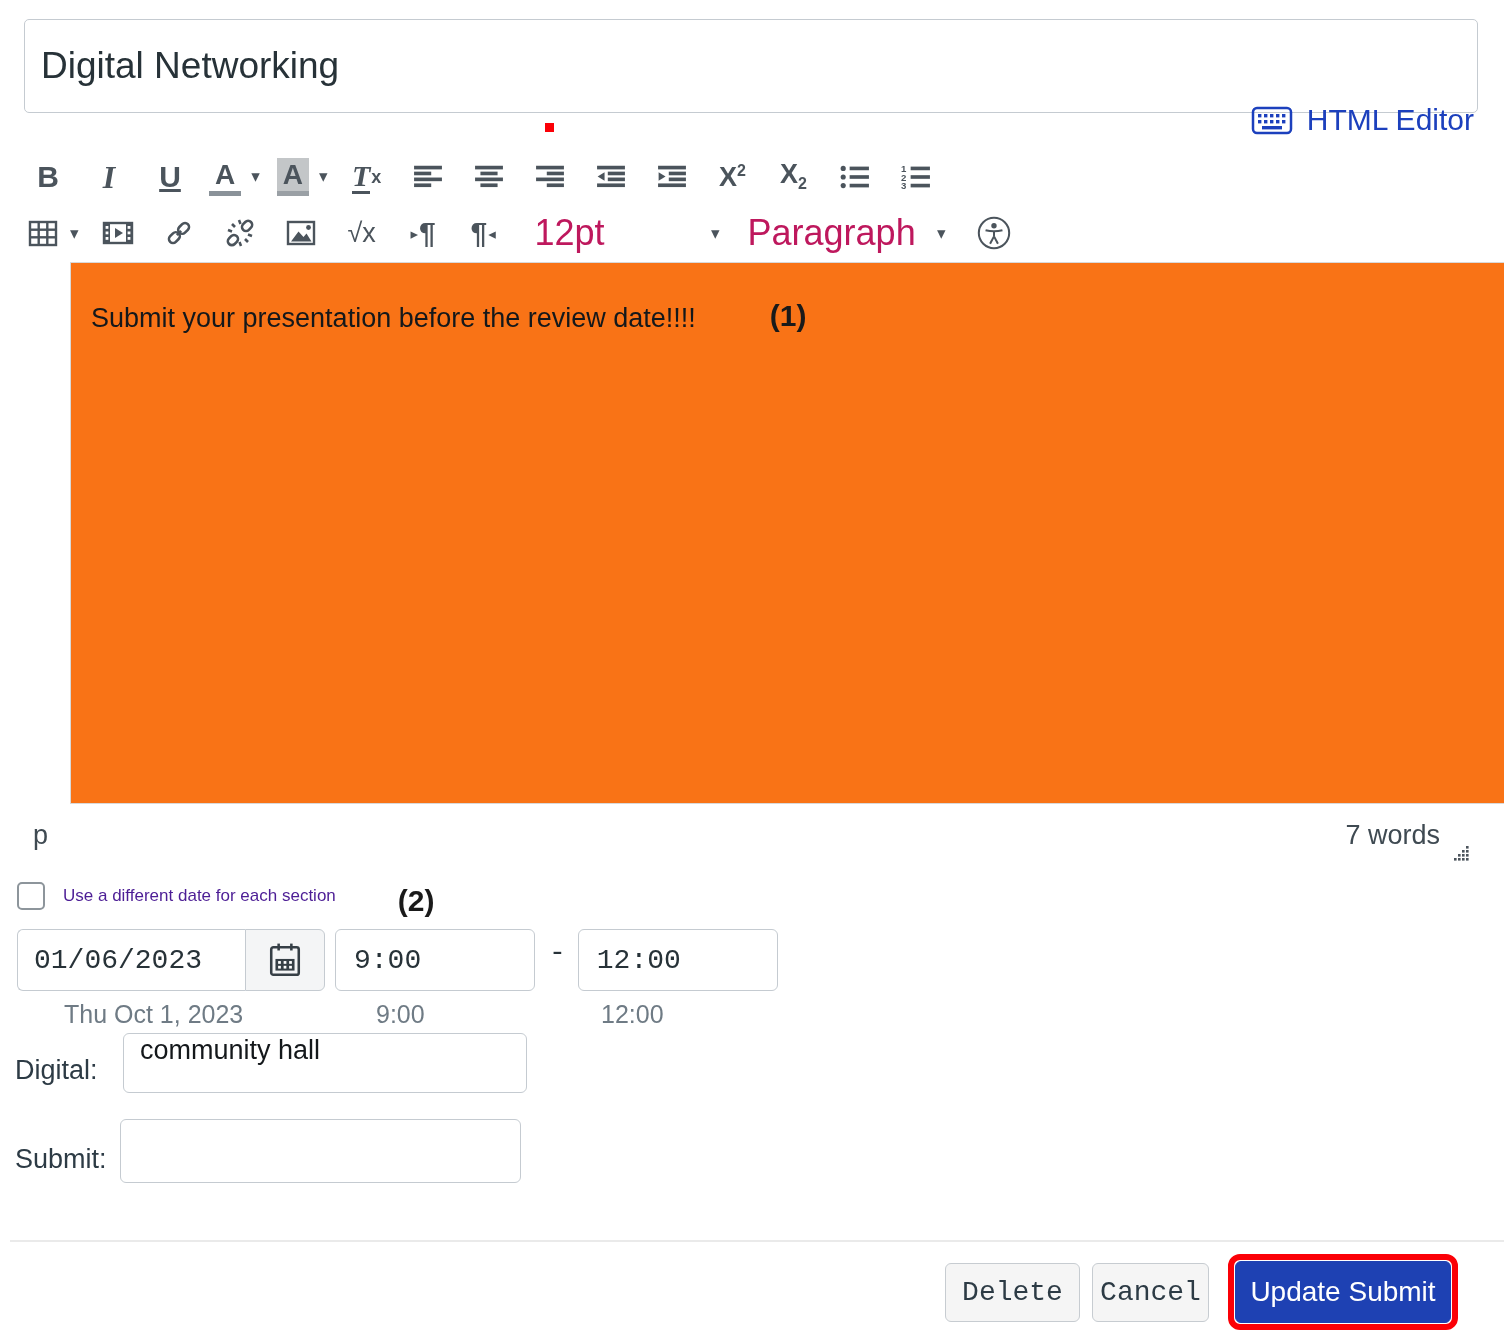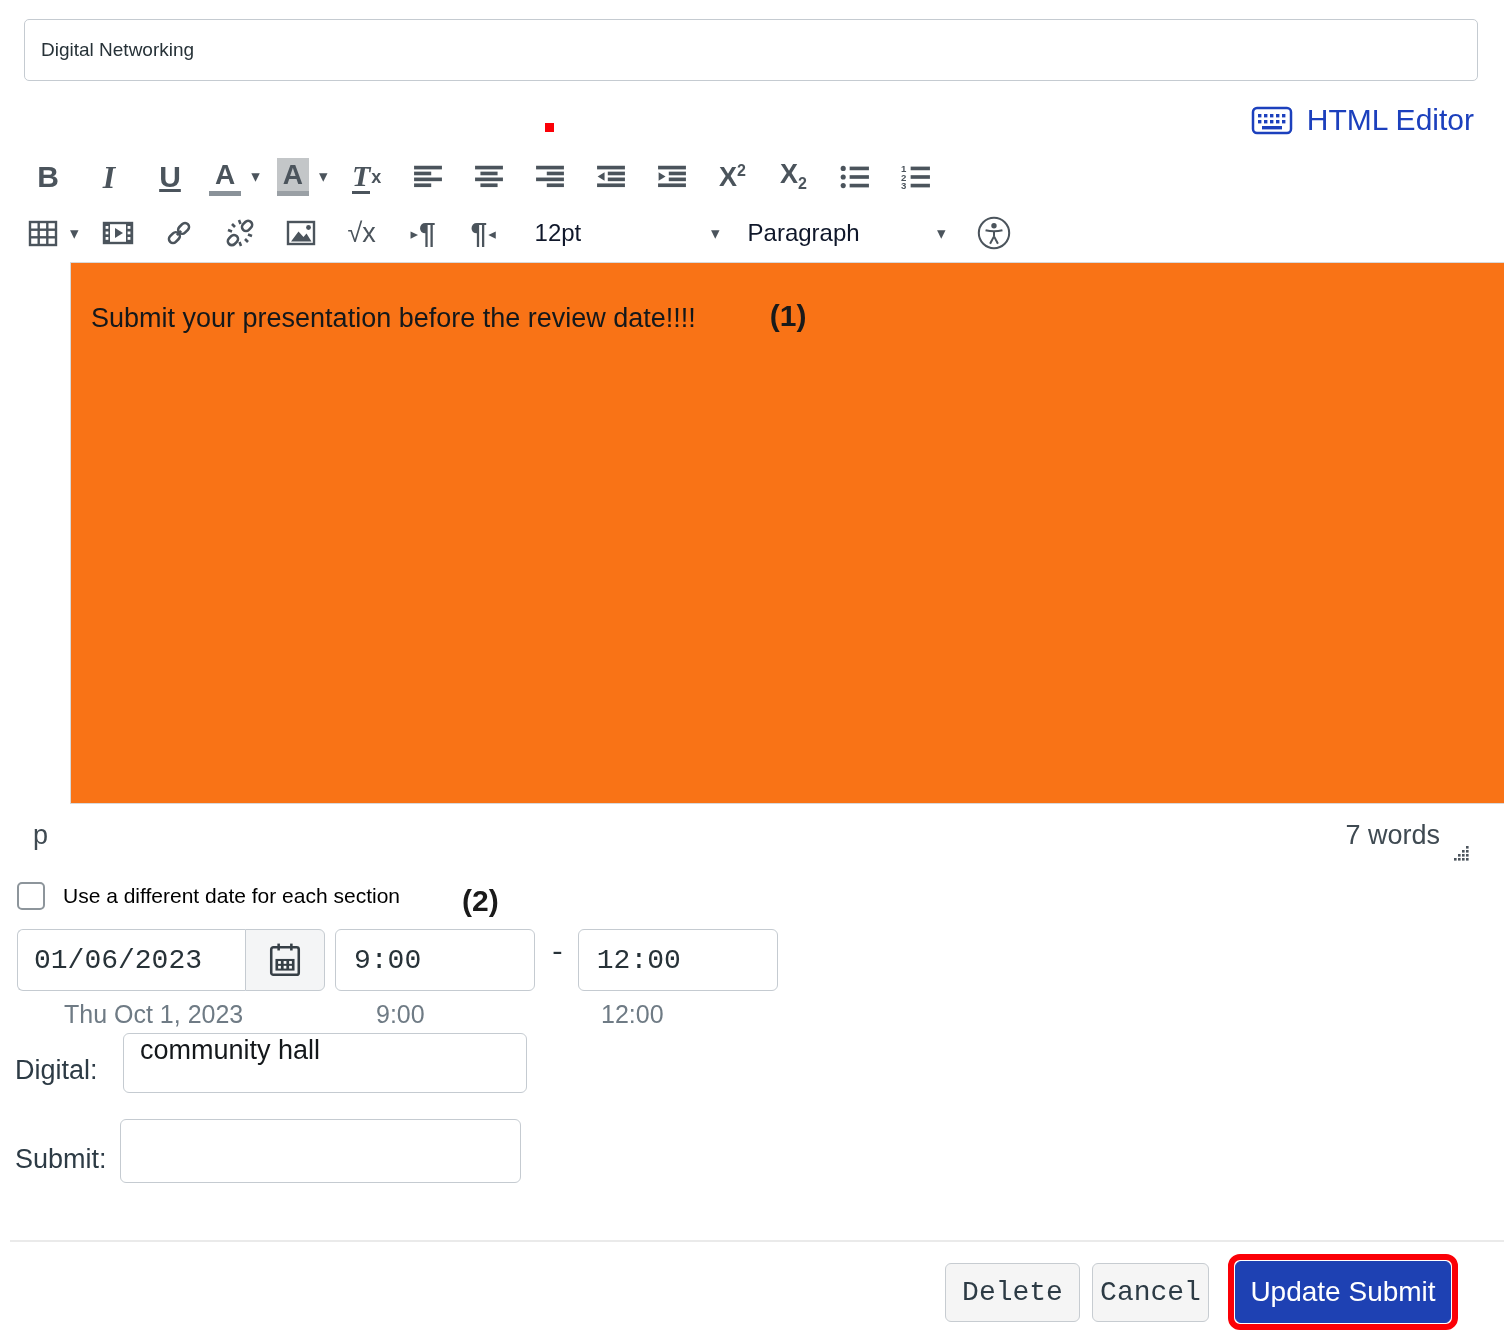--- a/index.html
+++ b/index.html
@@ -1,22 +1,22 @@
 <!DOCTYPE html>
 <html><head>
 <meta charset="utf-8">
 <style>
   html,body{margin:0;padding:0;background:#fff;}
   body{font-family:"Liberation Sans","DejaVu Sans",sans-serif;color:#2d3b45;}
   .page{position:relative;width:1504px;height:1340px;background:#fff;overflow:hidden;}
 
   
   .title-input{position:absolute;left:24px;top:19px;width:1420px;height:60px;
-    border:1px solid #c5cbd1;border-radius:5px;font-size:19px;color:#273238;
-    padding:0 16px;font-family:inherit;outline:none;}
+    border:1px solid #c5cbd1;border-radius:5px;font-size:37px;color:#273238;
+    padding:16px 16px;font-family:inherit;outline:none;}
 
   .red-dot{position:absolute;left:545px;top:123px;width:9px;height:9px;background:#fb0007;}
 
   
   .html-editor-link{position:absolute;right:30px;top:103px;display:flex;align-items:center;gap:14px;
     color:#1c40bd;font-size:30px;cursor:pointer;text-decoration:none;}
 
   
   .toolbar{position:absolute;left:26px;top:152px;width:1450px;}
   .tb-row{display:flex;align-items:center;height:50px;}
@@ -35,40 +35,40 @@
   .clearfmt{font-family:"Liberation Serif",serif;font-style:italic;font-size:30px;font-weight:700;border-bottom:3px solid #4b545c;line-height:1;}
   .clearfmt-x{font-size:18px;font-weight:700;vertical-align:-6px;margin-left:1px;}
   .supsub{font-size:27px;font-weight:700;}
   .supsub sup,.supsub sub{font-size:16px;font-weight:700;}
   .sqrtx{font-size:27px;font-weight:400;}
   .pilcrow{font-size:30px;font-weight:700;display:flex;align-items:center;}
   .pilcrow .mk{font-size:15px;margin:0 1px;}
   .dd{display:flex;align-items:center;justify-content:space-between;cursor:pointer;height:46px;}
   .dd-fontsize{width:185px;margin-left:12px;margin-right:28px;}
   .dd-paragraph{width:198px;margin-right:26px;}
-  .dd-label{font-size:24px;color:#0f172a;}
+  .dd-label{font-size:36px;color:#be185d;}
 
   
   .editor-box{position:absolute;left:22px;top:262px;width:1453px;height:540px;border:1px solid #d9d9d9;background:#f97316;margin-left:48px;}
   .editor-content{display:flex;align-items:flex-start;padding:40px 20px 0 20px;}
   .editor-text{font-size:27px;color:#14181b;}
   .annot{font-weight:800;font-size:30px;color:#1a1a1a;}
   .annot-1{margin-left:74px;margin-top:-4px;}
 
   
   .status-bar{position:absolute;left:17px;top:812px;width:1453px;display:flex;justify-content:space-between;
     padding:8px 2px 0 16px;box-sizing:border-box;}
   .status-path{font-size:27px;color:#3f4a52;}
   .status-words{font-size:27px;color:#3f4a52;margin-right:28px;}
   .resize-handle{position:absolute;left:1453px;top:845px;}
 
   
   .check-row{position:absolute;left:17px;top:874px;display:flex;align-items:center;}
   .checkbox{width:24px;height:24px;border:2px solid #8d959b;border-radius:5px;background:#fff;cursor:pointer;}
-  .check-label{font-size:21px;margin-left:18px;color:#000000;}
+  .check-label{font-size:17px;margin-left:18px;color:#4c1d95;}
   .annot-2{margin-left:62px;margin-top:10px;}
 
   
   .dt-row{position:absolute;left:17px;top:929px;display:flex;align-items:flex-start;font-family:Liberation Mono, monospace;}
   .date-combo{display:flex;height:62px;}
   .date-input{width:228px;height:62px;border:1px solid #c5cbd1;border-right:none;border-radius:6px 0 0 6px;
     font-size:28px;color:#273238;padding:0 0 0 16px;font-family:inherit;outline:none;box-sizing:border-box;}
   .cal-btn{width:80px;height:62px;background:#f4f5f6;border:1px solid #c5cbd1;border-radius:0 6px 6px 0;
     display:flex;align-items:center;justify-content:center;cursor:pointer;box-sizing:border-box;}
   .time-input{width:200px;height:62px;border:1px solid #c5cbd1;border-radius:6px;font-size:28px;color:#273238;

